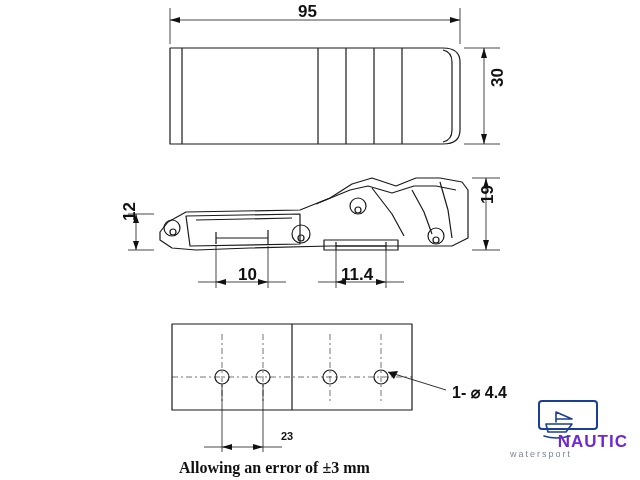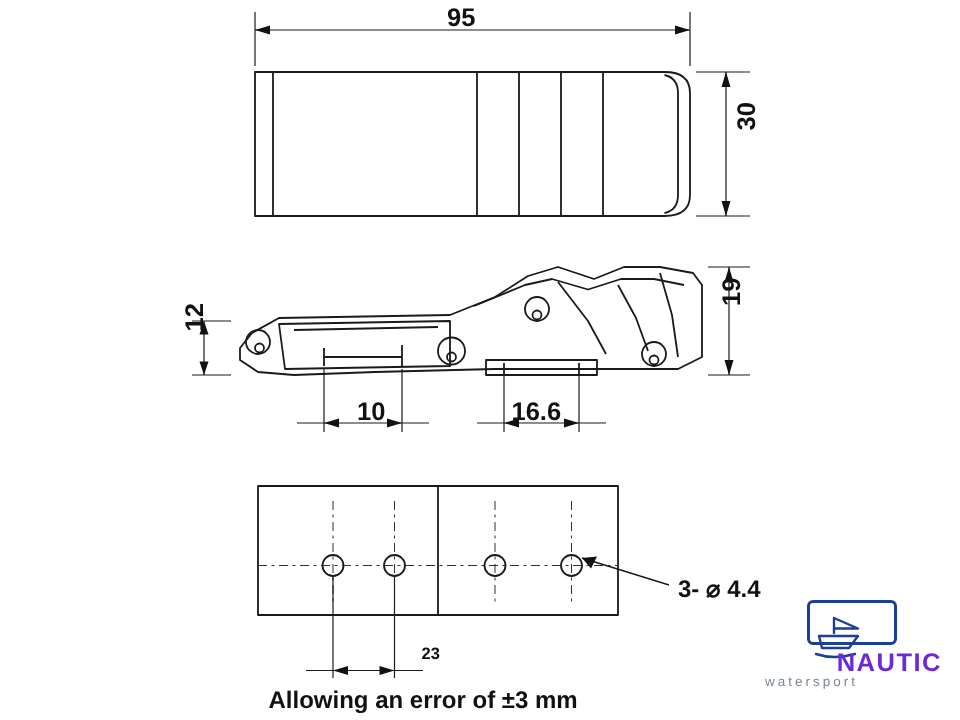--- a/index.html
+++ b/index.html
@@ -37,20 +37,21 @@
   .d-23 { left: 281px; top: 430px; font-size: 11px; }
   .d-hole { left: 452px; top: 383px; font-size: 16px; }
   .note {
     position: absolute;
     left: 179px;
     top: 459px;
     font-size: 16px;
     font-weight: bold;
     color: #111111;
     white-space: nowrap;
+    font-family: Liberation Serif, serif;
   }
   
   .logo {
     position: absolute;
     left: 510px;
     top: 400px;
     width: 118px;
     height: 62px;
   }
   .logo-badge {
@@ -222,23 +223,23 @@
           <path d="M544,436 Q556,440 570,436"></path>
         </g>
       </g>
     </svg>
 
     <div class="dim-text d-95">95</div>
     <div class="dim-text d-30">30</div>
     <div class="dim-text d-12">12</div>
     <div class="dim-text d-19">19</div>
     <div class="dim-text d-10">10</div>
-    <div class="dim-text d-166">16.6</div>
+    <div class="dim-text d-166">11.4</div>
     <div class="dim-text d-23">23</div>
-    <div class="dim-text d-hole">3- ⌀ 4.4</div>
+    <div class="dim-text d-hole">1- ⌀ 4.4</div>
 
     <div class="note">Allowing an error of ±3 mm</div>
 
     <div class="logo">
       <div class="logo-badge"></div>
       <div class="logo-name">NAUTIC</div>
       <div class="logo-sub">watersport</div>
     </div>
 
   </div>

